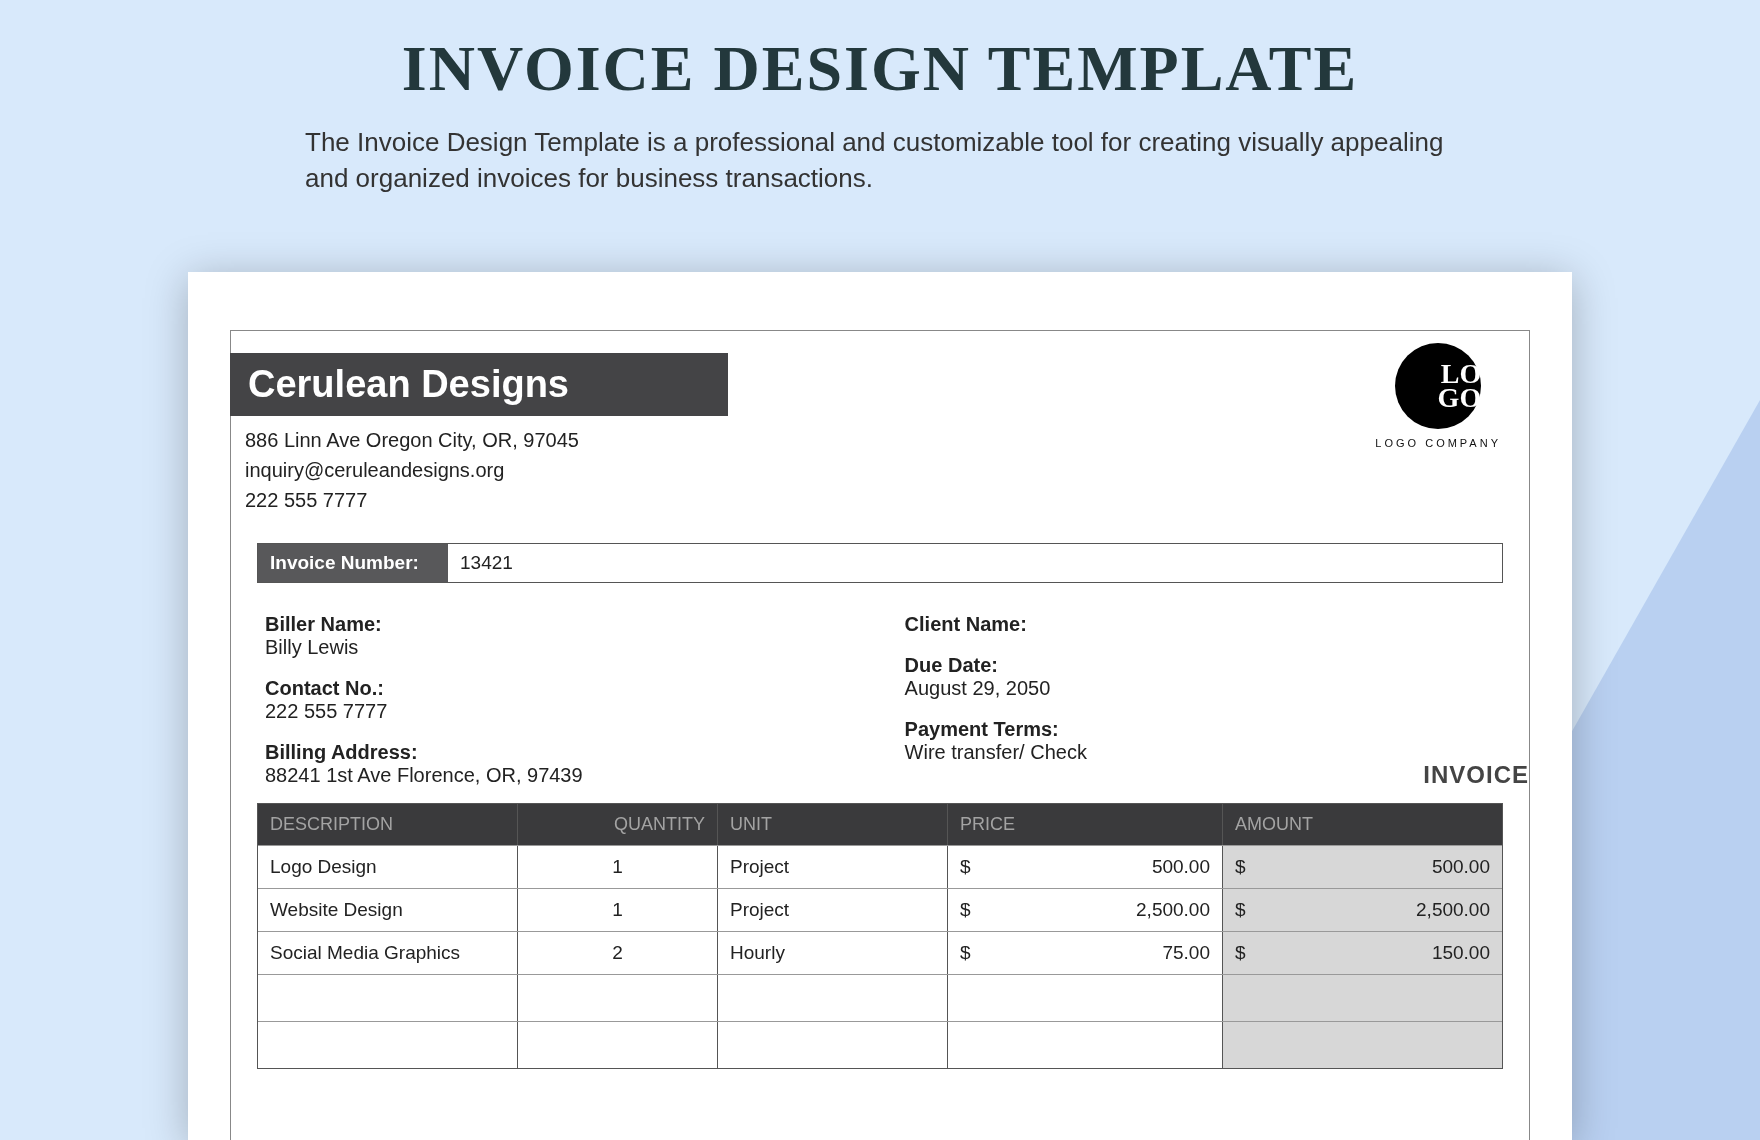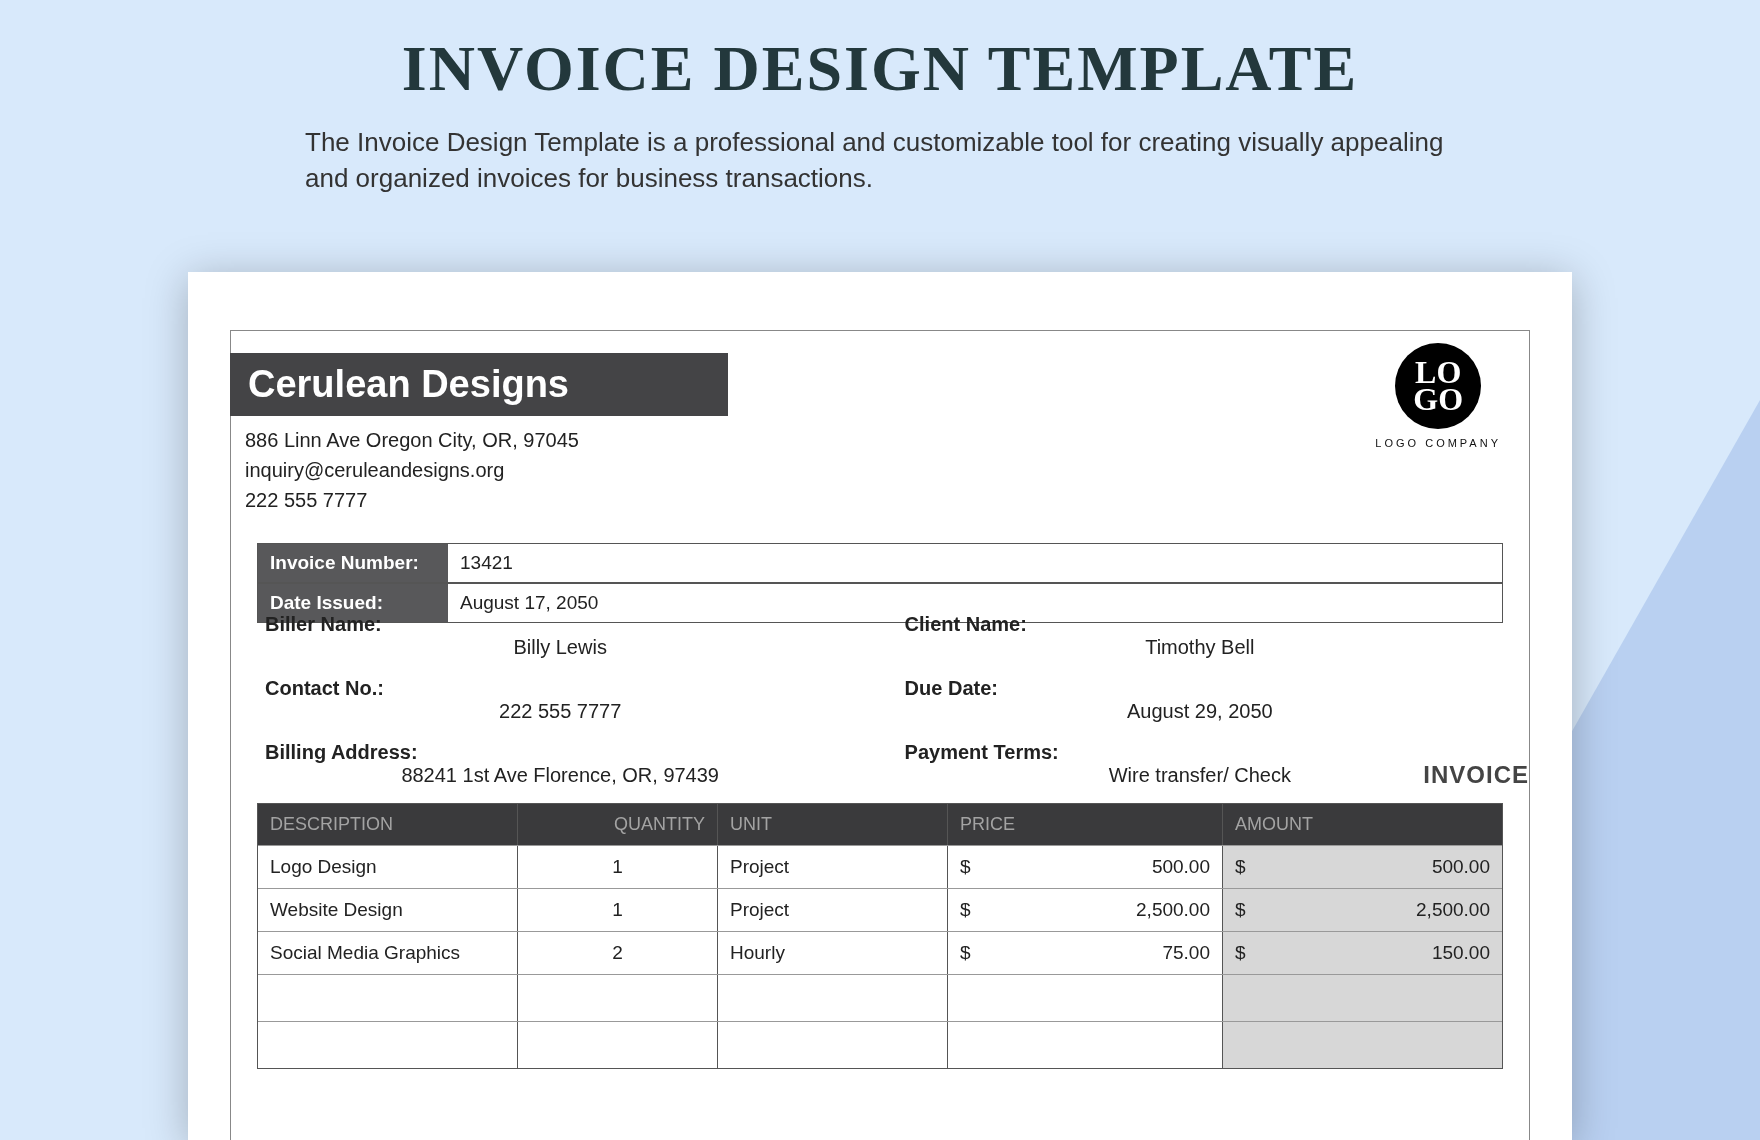--- a/index.html
+++ b/index.html
@@ -79,25 +79,25 @@
     top: 12px;
     text-align: center;
   }
   .logo-circle {
     width: 86px; height: 86px;
     background: #000;
     border-radius: 50%;
     color: #fff;
     display: flex;
     flex-direction: column;
-    align-items: center;
+    align-items: flex-end;
     justify-content: center;
     font-family: Georgia, serif;
     font-weight: 700;
-    font-size: 32px;
+    font-size: 28px;
     line-height: 0.85;
     margin: 0 auto 8px;
   }
   .logo-label {
     font-size: 11px;
     letter-spacing: 3px;
     color: #111;
   }
   .meta-row {
     position: absolute;
@@ -128,21 +128,21 @@
     left: 34px;
     right: 34px;
     display: flex;
     justify-content: space-between;
     font-size: 20px;
     color: #222;
   }
   .details-col { width: 48%; }
   .dl { display: flex; margin-bottom: 18px; flex-direction: column; }
   .dl .k { font-weight: 700; width: 200px; }
-  .dl .v { flex: 1; text-align: center; }
+  .dl .v { flex: 1; }
   .invoice-word {
     position: absolute;
     top: 430px;
     left: 0; right: 0;
     text-align: right;
     font-weight: 700;
     font-size: 24px;
     letter-spacing: 1px;
     color: #444;
   }
@@ -207,45 +207,40 @@
         <span>GO</span>
       </div>
       <div class="logo-label">LOGO COMPANY</div>
     </div>
 
     <div class="meta-row">
       <div class="meta-box">
         <div class="lab">Invoice Number:</div>
         <div class="val">13421</div>
       </div>
-      <div class="meta-box">
-        <div class="lab">Date Issued:</div>
-        <div class="val">August 17, 2050</div>
-      </div>
     </div>
 
     <div class="details-row">
       <div class="details-col">
         <div class="dl">
             <div class="k">Biller Name:</div>
             <div class="v">Billy Lewis</div>
           </div>
         <div class="dl">
             <div class="k">Contact No.:</div>
             <div class="v">222 555 7777</div>
           </div>
         <div class="dl">
             <div class="k">Billing Address:</div>
             <div class="v">88241 1st Ave Florence, OR, 97439</div>
           </div>
       </div>
       <div class="details-col">
         <div class="dl">
             <div class="k">Client Name:</div>
-            <div class="v">Timothy Bell</div>
           </div>
         <div class="dl">
             <div class="k">Due Date:</div>
             <div class="v">August 29, 2050</div>
           </div>
         <div class="dl">
             <div class="k">Payment Terms:</div>
             <div class="v">Wire transfer/ Check</div>
           </div>
       </div>

